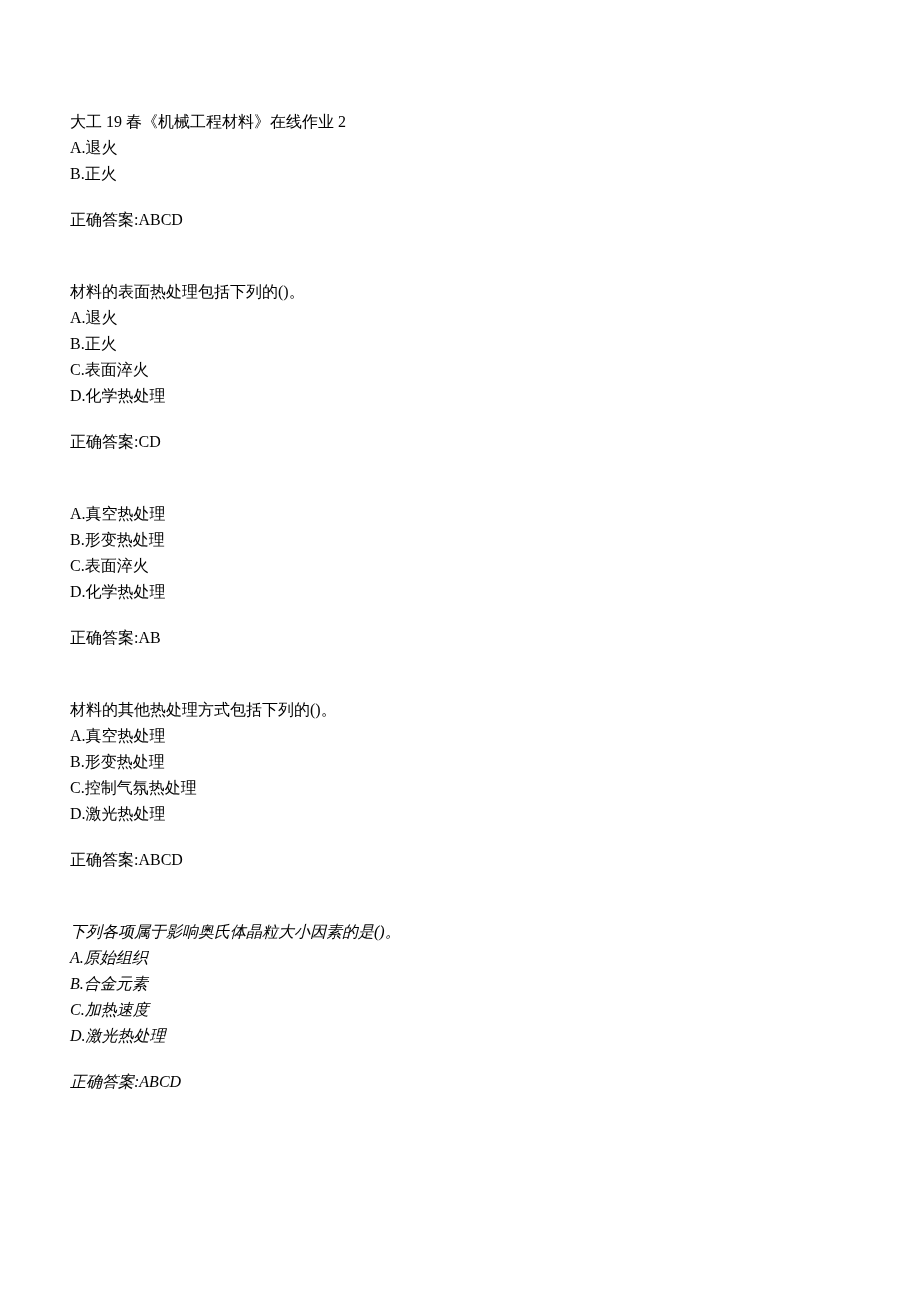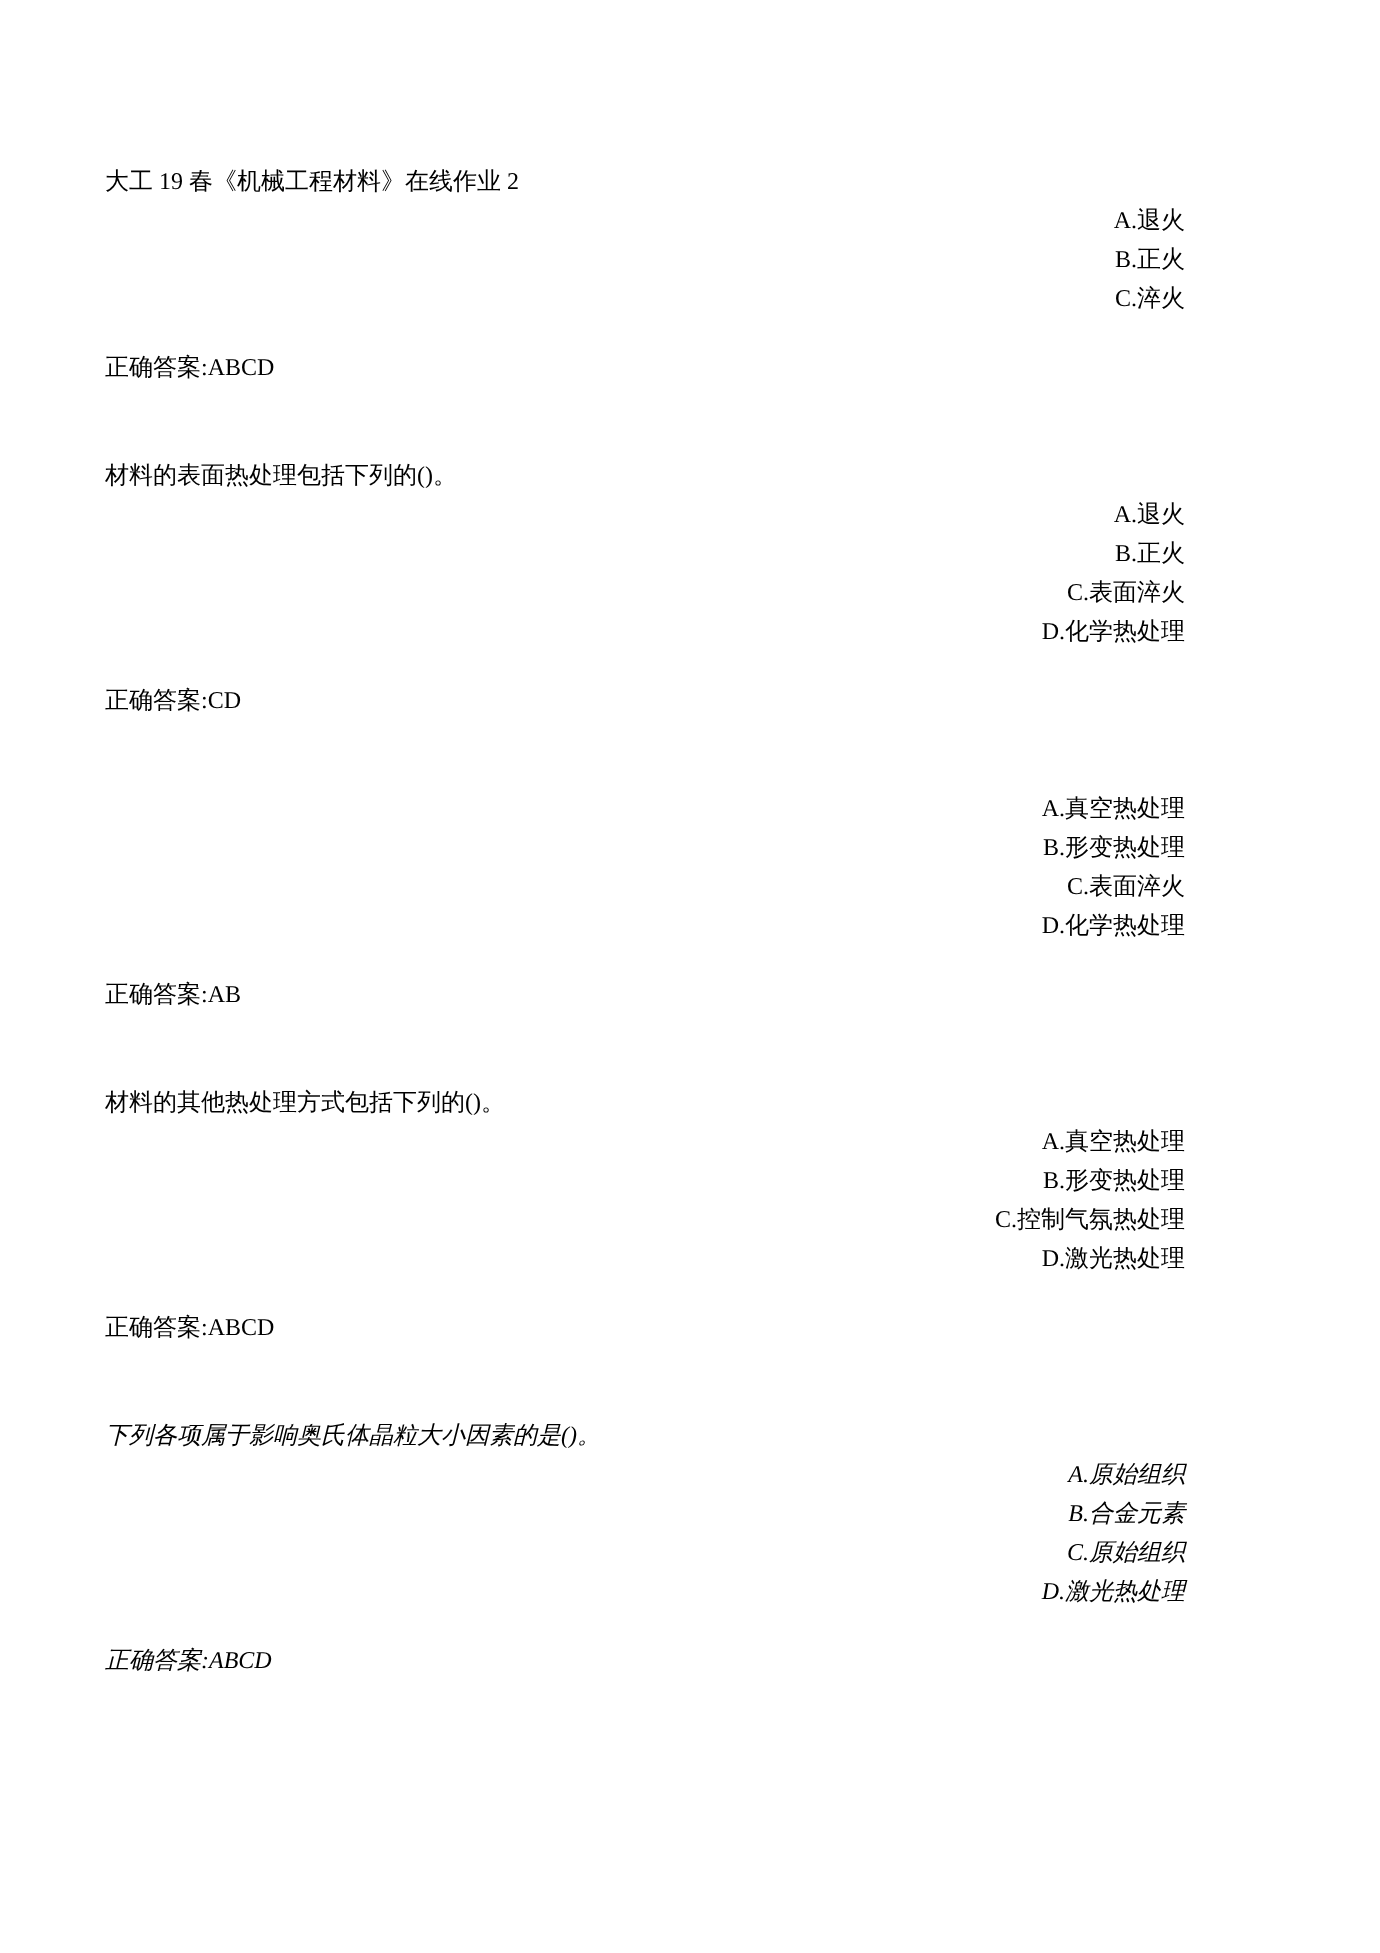--- a/index.html
+++ b/index.html
@@ -25,37 +25,35 @@
   }
   .question-block:last-child {
     margin-bottom: 0;
     font-style: italic;
   }
   .stem {
     margin: 0 0 2px 0;
   }
   .option {
     margin: 0 0 2px 0;
-    text-align: right;
   }
   .answer {
     margin: 22px 0 0 0;
   }
 </style>
 </head>
 <body>
 
 <div class="page">
   <p class="header-line">大工 19 春《机械工程材料》在线作业 2</p>
 
   <div id="questions">
       <div class="question-block" style="margin-top: 0px;">
         <p class="option">A.退火</p>
         <p class="option">B.正火</p>
-        <p class="option">C.淬火</p>
         <p class="answer"><span>正确答案:</span><span>ABCD</span></p>
       </div>
       <div class="question-block">
         <p class="stem">材料的表面热处理包括下列的()。</p>
         <p class="option">A.退火</p>
         <p class="option">B.正火</p>
         <p class="option">C.表面淬火</p>
         <p class="option">D.化学热处理</p>
         <p class="answer"><span>正确答案:</span><span>CD</span></p>
       </div>
@@ -71,18 +69,18 @@
         <p class="option">A.真空热处理</p>
         <p class="option">B.形变热处理</p>
         <p class="option">C.控制气氛热处理</p>
         <p class="option">D.激光热处理</p>
         <p class="answer"><span>正确答案:</span><span>ABCD</span></p>
       </div>
       <div class="question-block">
         <p class="stem">下列各项属于影响奥氏体晶粒大小因素的是()。</p>
         <p class="option">A.原始组织</p>
         <p class="option">B.合金元素</p>
-        <p class="option">C.原始组织</p>
+        <p class="option">C.加热速度</p>
         <p class="option">D.激光热处理</p>
         <p class="answer"><span>正确答案:</span><span>ABCD</span></p>
       </div>
     </div>
 </div>
 
 </body></html>

